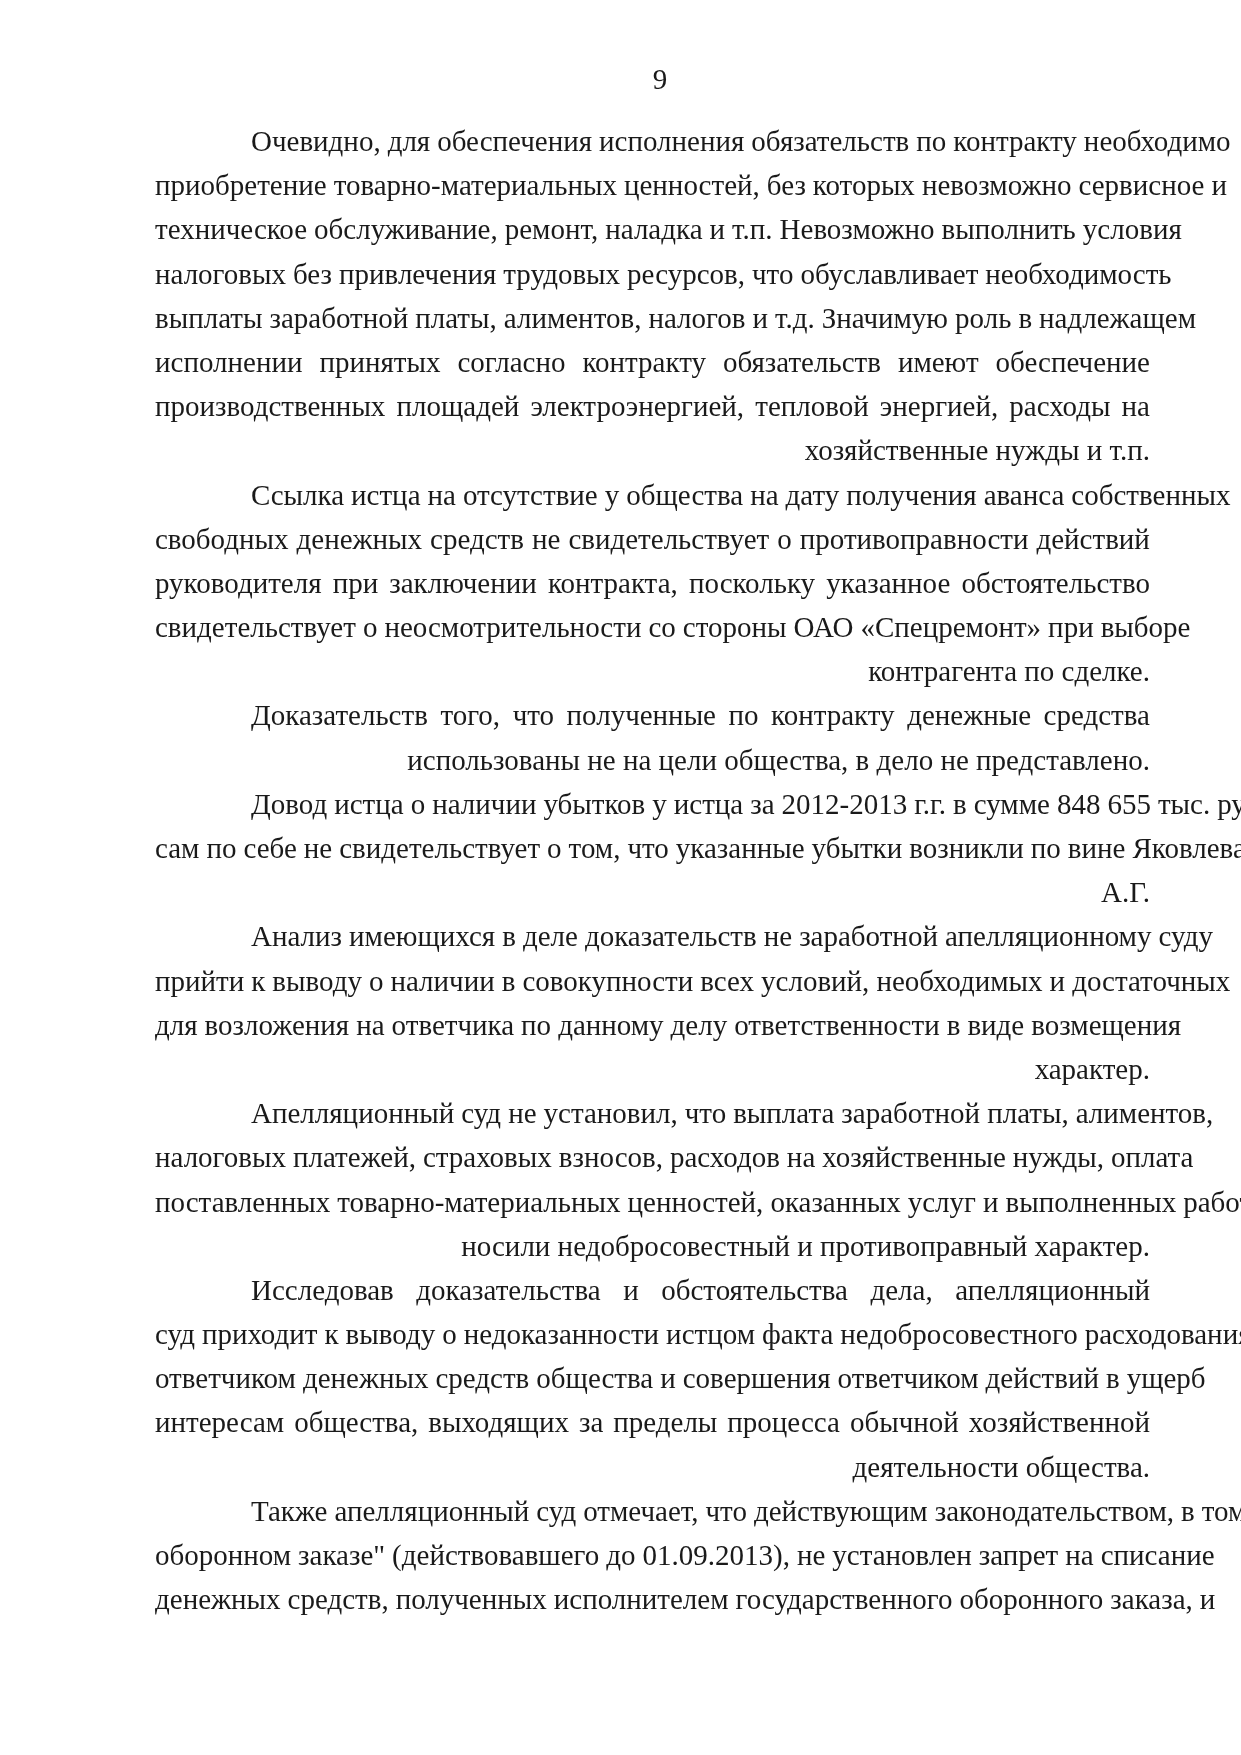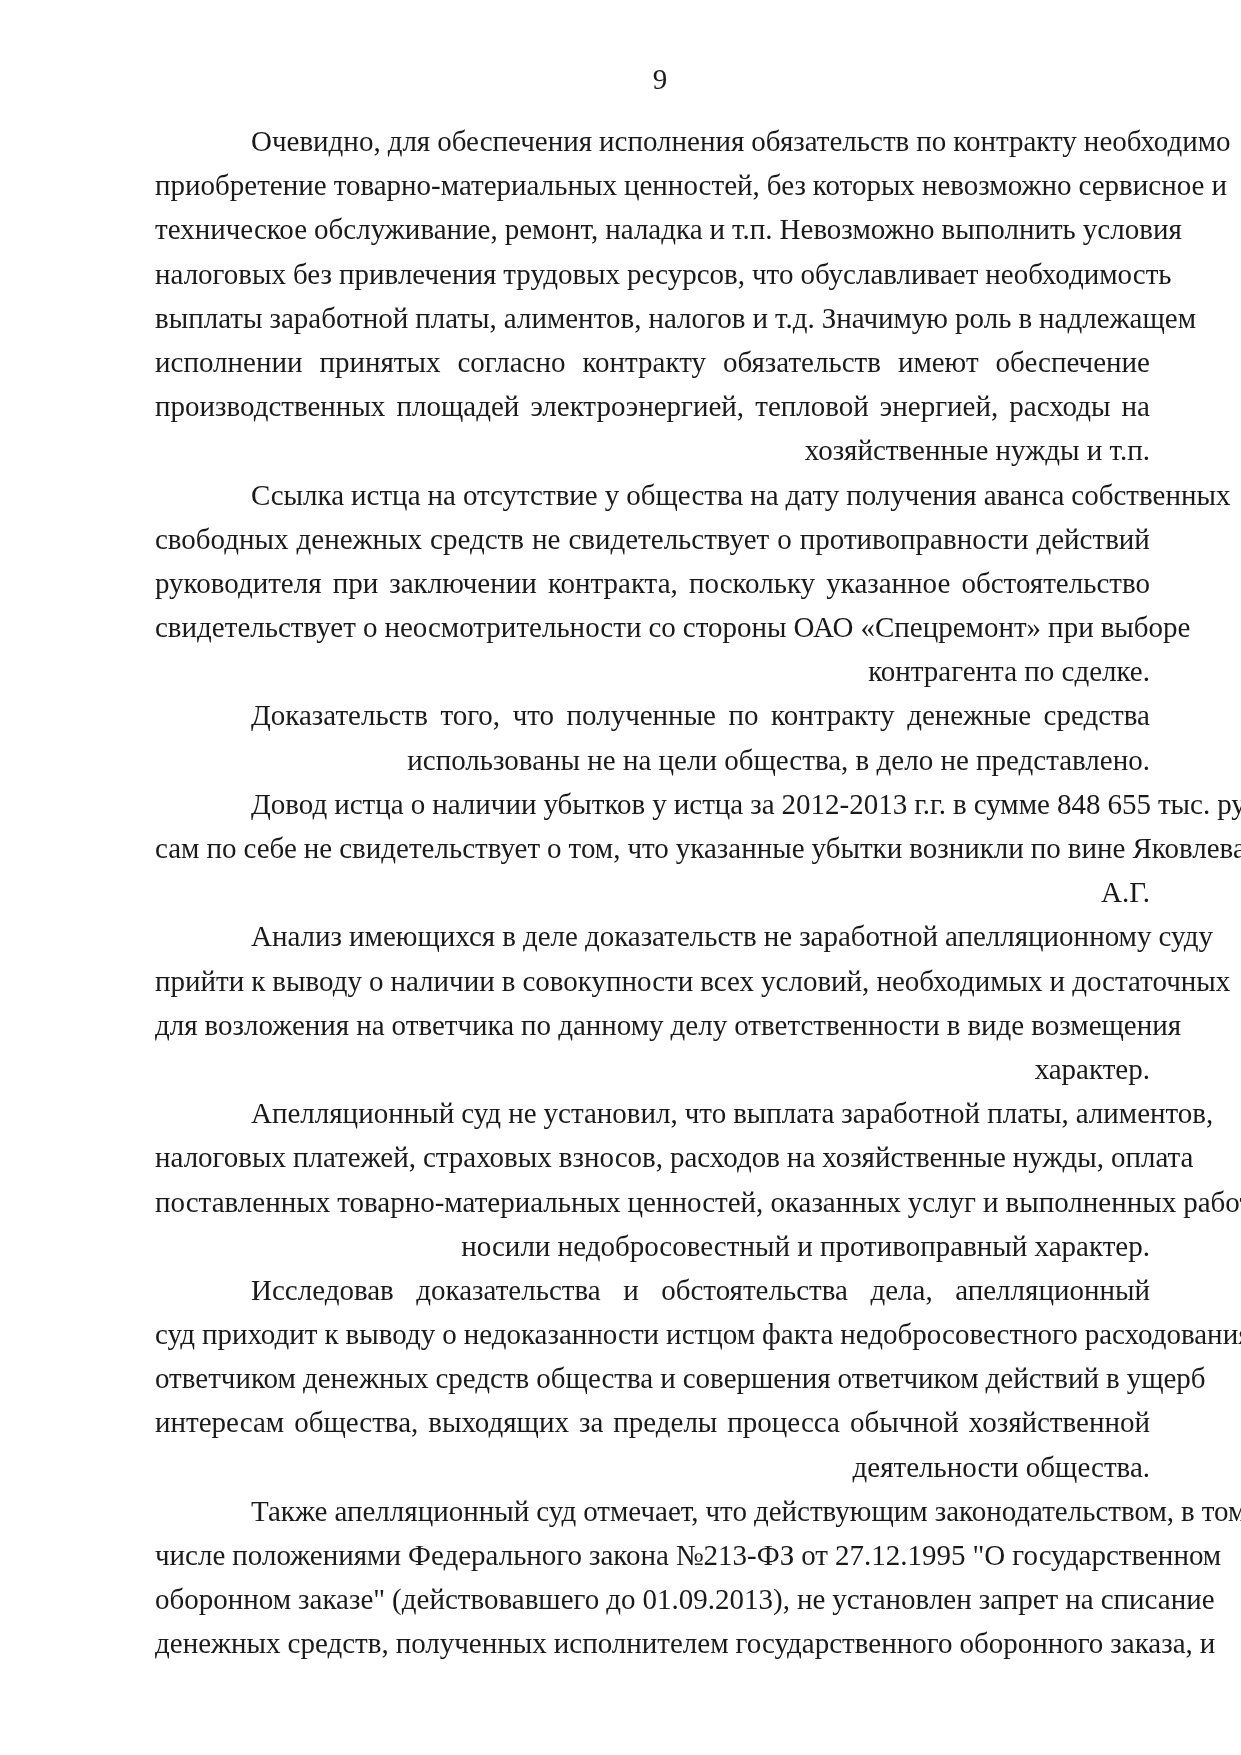--- a/index.html
+++ b/index.html
@@ -337,31 +337,20 @@
       <span>апелляционный</span>
       <span>суд</span>
       <span>отмечает,</span>
       <span>что</span>
       <span>действующим</span>
       <span>законодательством,</span>
       <span>в</span>
       <span>том</span>
     </div>
     <div class="line justify">
-      <span>числе</span>
-      <span>положениями</span>
-      <span>Федерального</span>
-      <span>закона</span>
-      <span>№213-ФЗ</span>
-      <span>от</span>
-      <span>27.12.1995</span>
-      <span>"О</span>
-      <span>государственном</span>
-    </div>
-    <div class="line justify">
       <span>оборонном</span>
       <span>заказе"</span>
       <span>(действовавшего</span>
       <span>до</span>
       <span>01.09.2013),</span>
       <span>не</span>
       <span>установлен</span>
       <span>запрет</span>
       <span>на</span>
       <span>списание</span>

